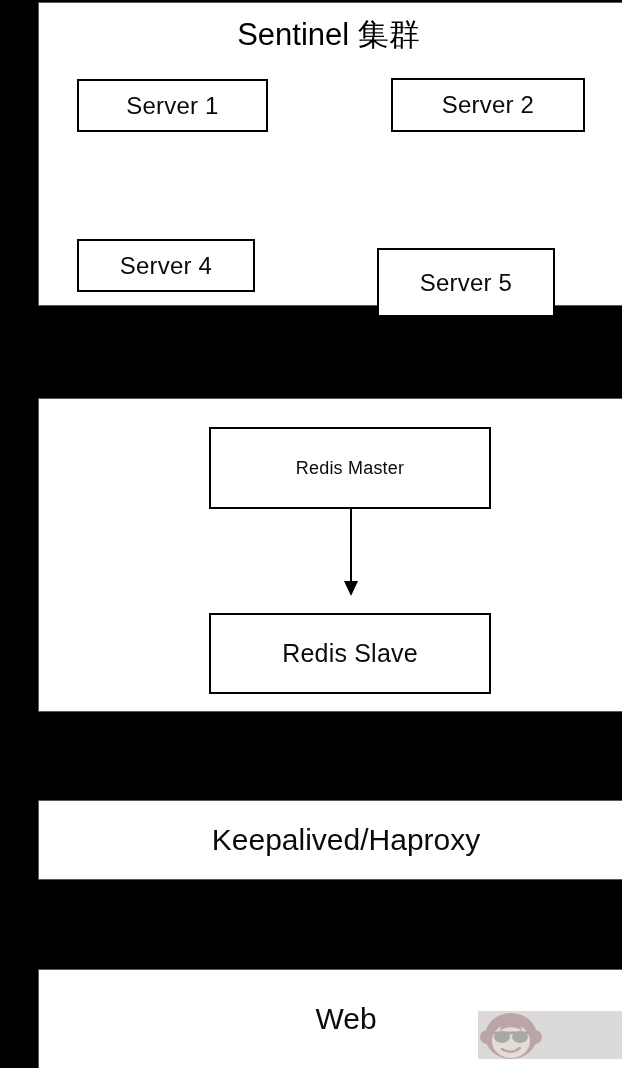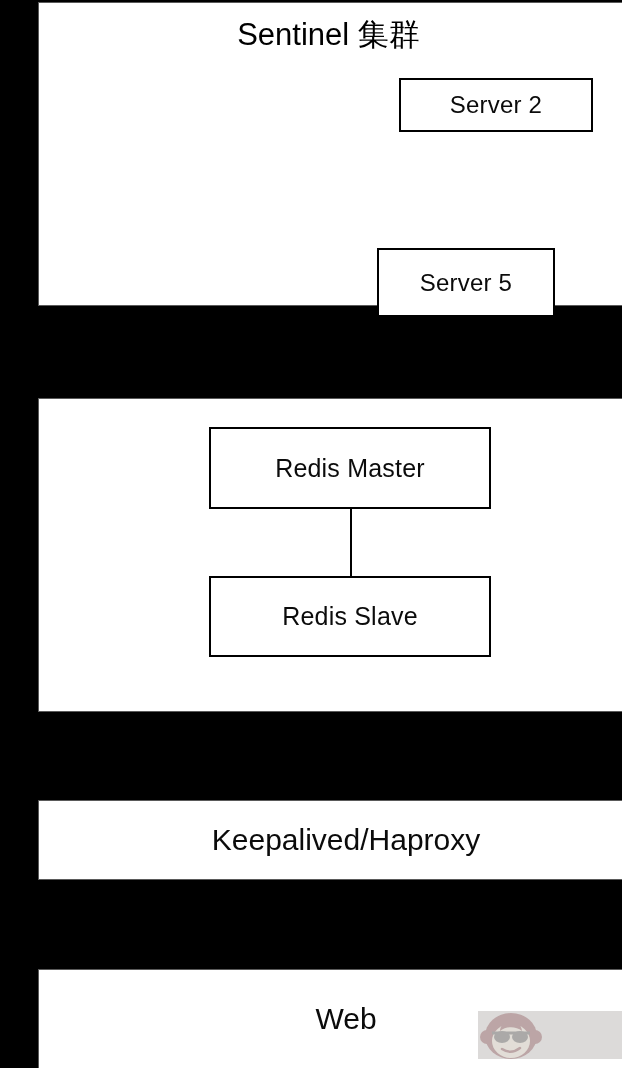--- a/index.html
+++ b/index.html
@@ -67,37 +67,43 @@
 </style>
 </head>
 <body>
 
 <div id="canvas">
 
   <div class="panel" id="panel-sentinel" style="left:2px;top:2px;width:616px;height:304px;">
   </div>
   <div id="title">Sentinel 集群</div>
 
-  <div class="node" style="left:363px;top:78px;width:194px;height:54px;">
+  <div class="node" style="left:41px;top:79px;width:191px;height:53px;">
+    <span>Server 1</span>
+  </div>
+  <div class="node" style="left:355px;top:78px;width:194px;height:54px;">
     <span>Server 2</span>
+  </div>
+  <div class="node" style="left:41px;top:239px;width:178px;height:53px;">
+    <span>Server 4</span>
   </div>
   <div class="node" style="left:341px;top:248px;width:178px;height:69px;">
     <span>Server 5</span>
   </div>
 
   <div class="panel" style="left:2px;top:398px;width:616px;height:314px;"></div>
 
-  <div class="node" style="left:173px;top:427px;width:282px;height:82px;font-size:25px;">
+  <div class="node" style="left:173px;top:427px;width:282px;height:82px;font-size:18px;">
     <span>Redis Master</span>
   </div>
 
   <div id="arrow-line"></div>
   <div id="arrow-head"></div>
 
-  <div class="node" style="left:173px;top:576px;width:282px;height:81px;font-size:25px;">
+  <div class="node" style="left:173px;top:613px;width:282px;height:81px;font-size:25px;">
     <span>Redis Slave</span>
   </div>
 
   <div class="panel" style="left:2px;top:800px;width:616px;height:80px;">
     <div class="band-label">Keepalived/Haproxy</div>
   </div>
 
   <div class="panel" style="left:2px;top:969px;width:616px;height:100px;">
     <div class="band-label">Web</div>
   </div>

